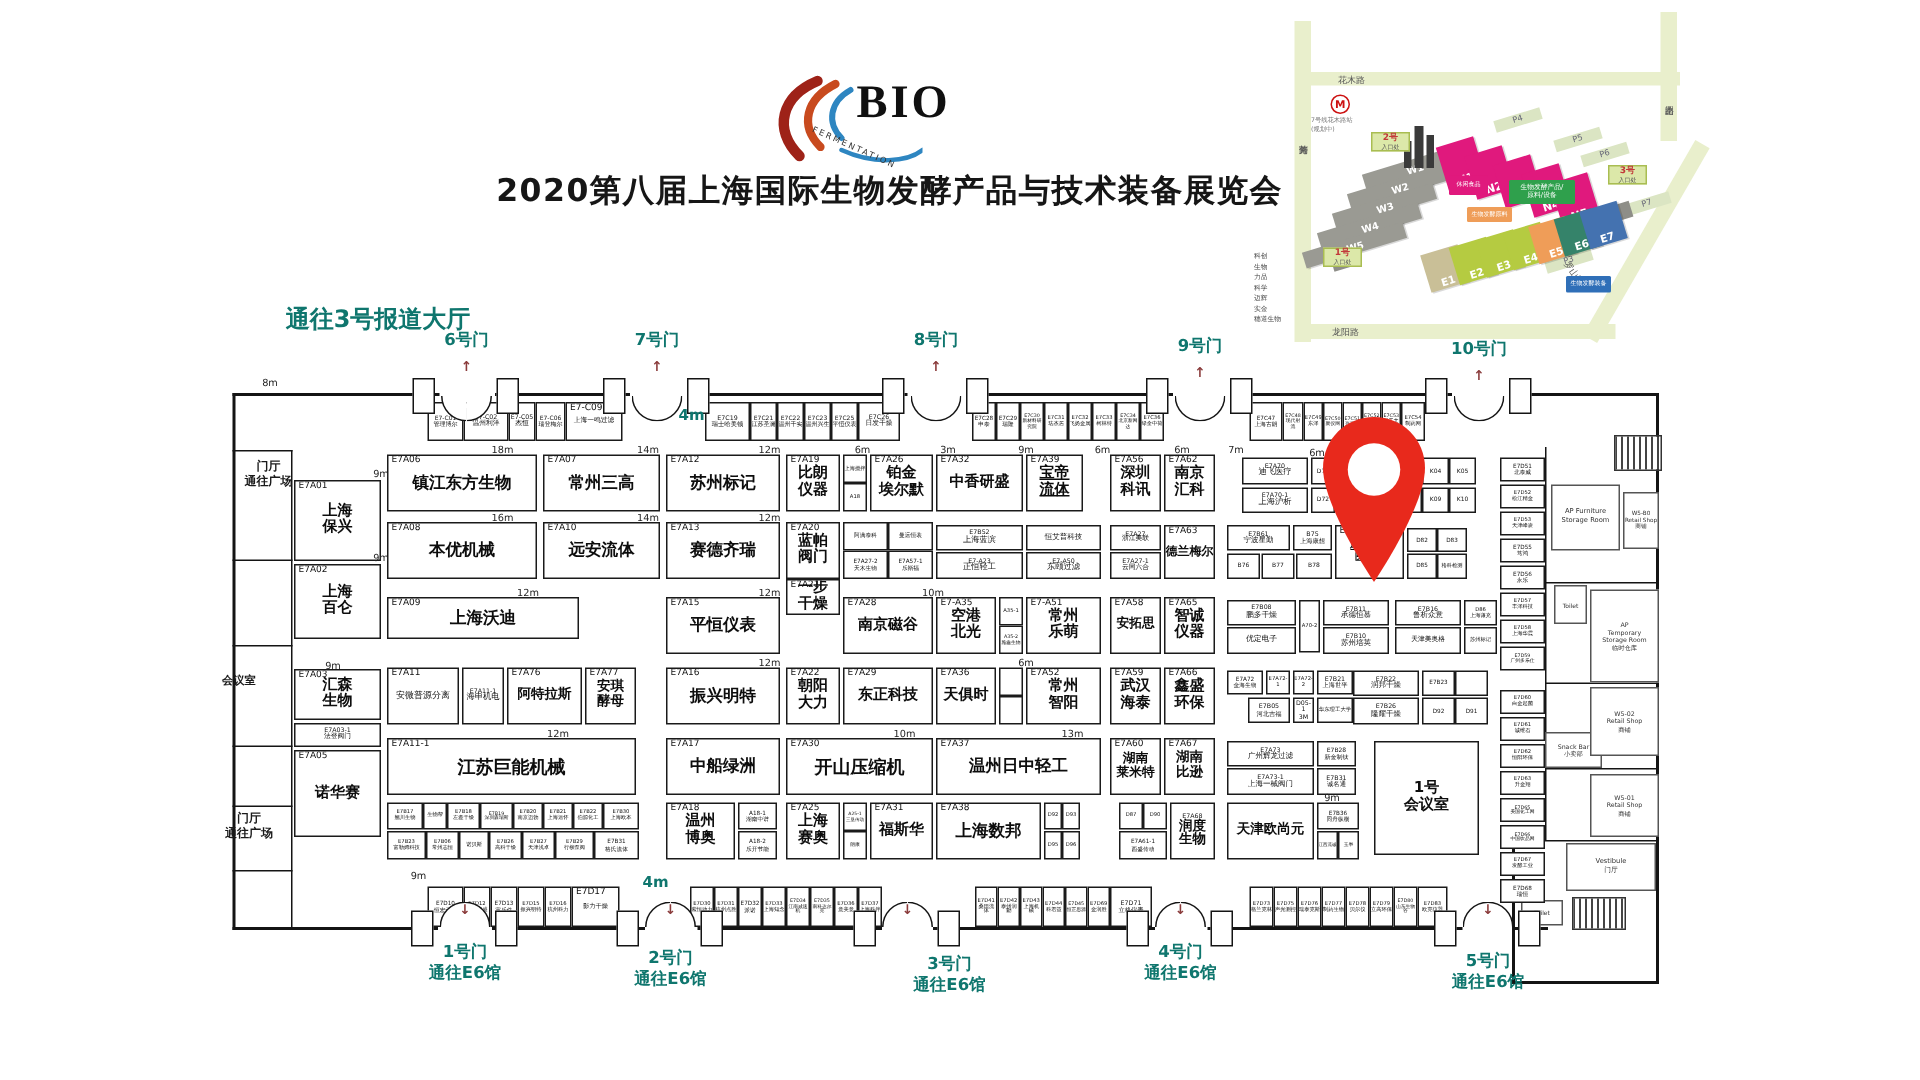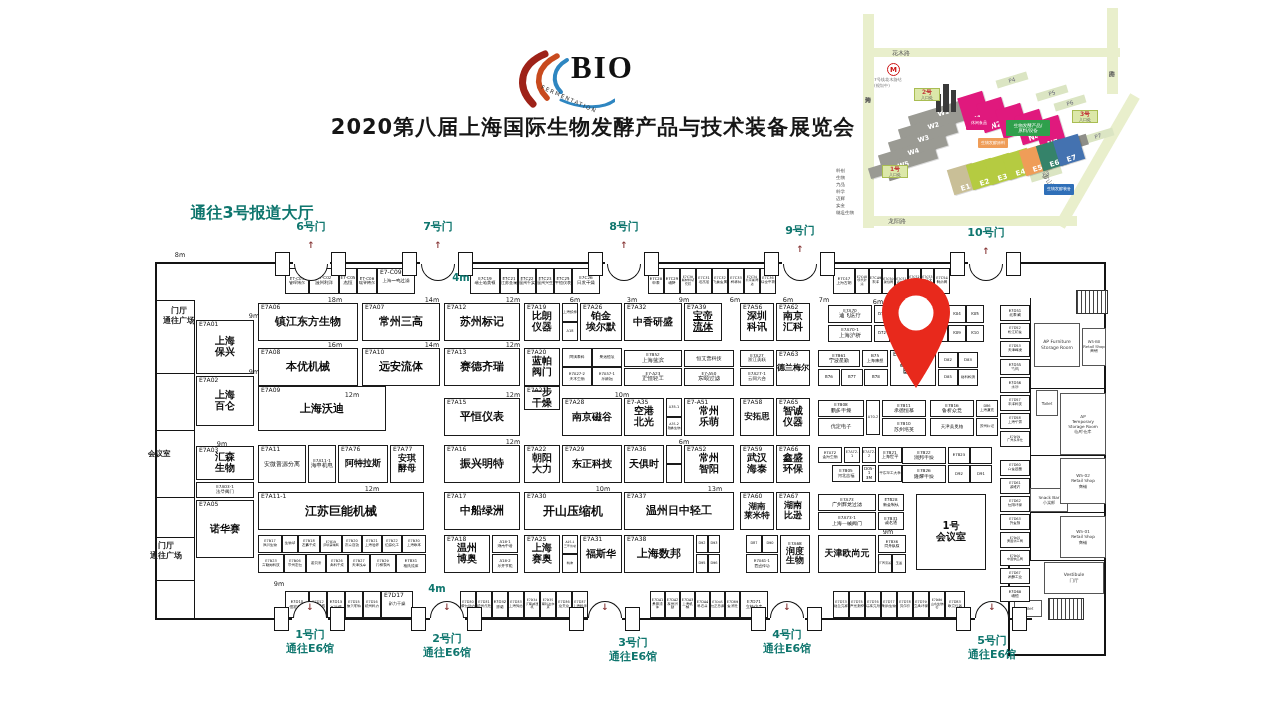--- a/index.html
+++ b/index.html
@@ -268,21 +268,21 @@
       <div class="booth" style="left: 862px; top: 350px; width: 26px; height: 17px;"><span class="bidin" style="font-size: 4.2px;">B75</span><span class="bname" style="font-size: 4.2px; font-weight: 400;">上海康想</span></div>
       <div class="booth" style="left: 818px; top: 369px; width: 22px; height: 17px;"><span class="bidin" style="font-size: 4px;">B76</span></div>
       <div class="booth" style="left: 841px; top: 369px; width: 22px; height: 17px;"><span class="bidin" style="font-size: 4px;">B77</span></div>
       <div class="booth" style="left: 864px; top: 369px; width: 24px; height: 17px;"><span class="bidin" style="font-size: 4px;">B78</span></div>
       <div class="booth" style="left: 890px; top: 350px; width: 46px; height: 36px;"><span class="bid">E7A69</span><span class="bname" style="font-size: 6.5px;">星耀生物
 医赫赛</span></div>
       <div class="booth" style="left: 938px; top: 352px; width: 20px; height: 16px;"><span class="bidin" style="font-size: 3.8px;">D82</span></div>
       <div class="booth" style="left: 958px; top: 352px; width: 20px; height: 16px;"><span class="bidin" style="font-size: 3.8px;">D83</span></div>
       <div class="booth" style="left: 938px; top: 369px; width: 20px; height: 17px;"><span class="bidin" style="font-size: 3.8px;">D85</span></div>
       <div class="booth" style="left: 958px; top: 369px; width: 20px; height: 17px;"><span class="bname" style="font-size: 3.5px; font-weight: 400;">格科检测</span></div>
-      <div class="booth" style="left: 258px; top: 386px; width: 128px; height: 45px;"><span class="bid">E7A09</span><span class="bname" style="font-size: 11px;">上海沃迪</span></div>
+      <div class="booth" style="left: 258px; top: 398px; width: 128px; height: 28px;"><span class="bid">E7A09</span><span class="bname" style="font-size: 11px;">上海沃迪</span></div>
       <div class="booth" style="left: 444px; top: 398px; width: 76px; height: 38px;"><span class="bid">E7A15</span><span class="bname" style="font-size: 11px;">平恒仪表</span></div>
       <div class="booth" style="left: 524px; top: 386px; width: 36px; height: 24px;"><span class="bid">E7A21</span><span class="bname" style="font-size: 10px;">一步
 干燥</span></div>
       <div class="booth" style="left: 562px; top: 398px; width: 60px; height: 38px;"><span class="bid">E7A28</span><span class="bname" style="font-size: 10px;">南京磁谷</span></div>
       <div class="booth" style="left: 624px; top: 398px; width: 40px; height: 38px;"><span class="bid">E7-A35</span><span class="bname" style="font-size: 10px;">空港
 北光</span></div>
       <div class="booth" style="left: 666px; top: 398px; width: 16px; height: 19px;"><span class="bidin" style="font-size: 3.5px;">A35-1</span></div>
       <div class="booth" style="left: 666px; top: 417px; width: 16px; height: 19px;"><span class="bidin" style="font-size: 3.2px;">A35-2</span><span class="bname" style="font-size: 3.2px; font-weight: 400;">雅鑫生物</span></div>
       <div class="booth" style="left: 684px; top: 398px; width: 50px; height: 38px;"><span class="bid">E7-A51</span><span class="bname" style="font-size: 10px;">常州
 乐萌</span></div>

